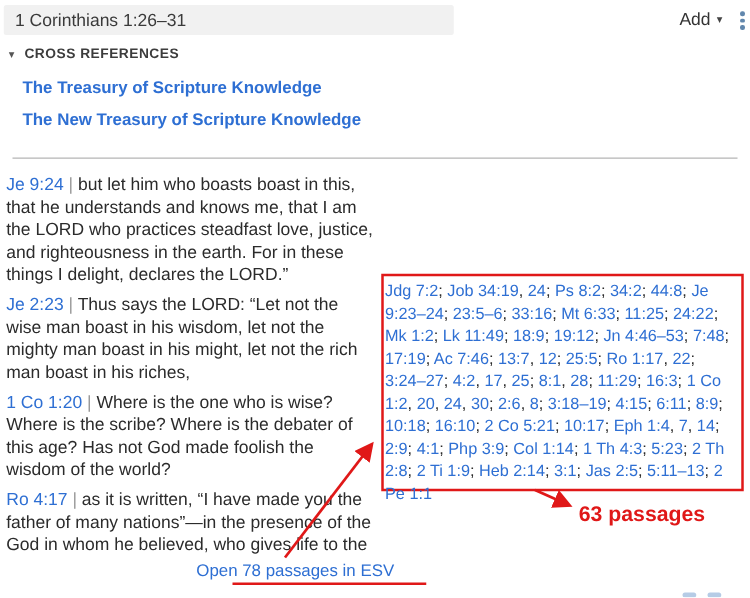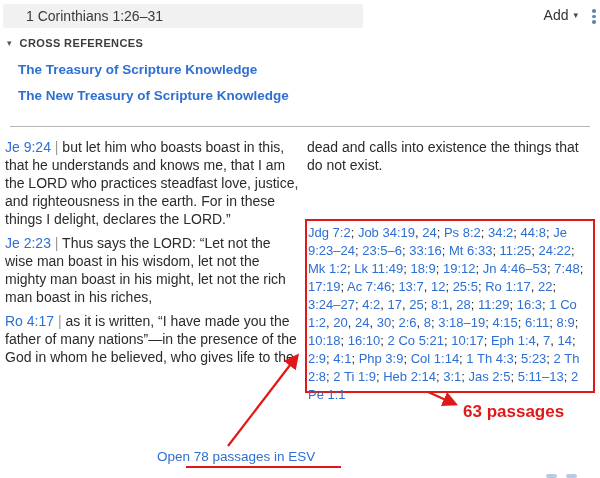--- a/index.html
+++ b/index.html
@@ -5,21 +5,21 @@
   * { box-sizing: border-box; }
   html, body { margin: 0; padding: 0; background: #fff; }
   .panel {
     position: relative; width: 600px; height: 478px; background: #ffffff;
     font-family: "Liberation Sans", sans-serif; overflow: hidden; color: #2b2b2b;
   }
   
   .ref-box {
     position: absolute; left: 3px; top: 4px; width: 360px; height: 24px;
     background: #f1f1f1; border-radius: 2px; display: flex; align-items: center;
-    padding-left: 23px; font-size: 14px; color: #3a3a3a; cursor: pointer;
+    padding-left: 9px; font-size: 14px; color: #3a3a3a; cursor: pointer;
   }
   .add-btn {
     position: absolute; top: 7px; right: 22px; font-size: 14px; color: #333;
     display: flex; align-items: center; gap: 5px; cursor: pointer;
   }
   .add-caret { font-size: 9px; color: #444; line-height: 1; }
   .kebab { position: absolute; top: 9px; left: 592px; display: flex; flex-direction: column; gap: 2px; cursor: pointer; }
   .kebab i { width: 3.5px; height: 3.5px; border-radius: 50%; background: #6187ad; display: block; }
   
   .section-hdr {
@@ -93,24 +93,24 @@
   <div class="res-links">
       <div class="res-link">The Treasury of Scripture Knowledge</div>
       <div class="res-link">The New Treasury of Scripture Knowledge</div>
     </div>
 
   <div class="divider"></div>
 
   <div class="col col-left">
       <p class="cr-para"><span class="pref">Je 9:24</span><span class="pipe"> |  </span>but let him who boasts boast in this, that he understands and knows me, that I am the LORD who practices steadfast love, justice, and righteousness in the earth. For in these things I delight, declares the LORD.”</p>
       <p class="cr-para"><span class="pref">Je 2:23</span><span class="pipe"> |  </span>Thus says the LORD: “Let not the wise man boast in his wisdom, let not the mighty man boast in his might, let not the rich man boast in his riches,</p>
+      <p class="cr-para"><span class="pref">1 Co 1:20</span><span class="pipe"> |  </span>Where is the one who is wise? Where is the scribe? Where is the debater of this age? Has not God made foolish the wisdom of the world?</p>
       <p class="cr-para"><span class="pref">Ro 4:17</span><span class="pipe"> |  </span>as it is written, “I have made you the father of many nations”—in the presence of the God in whom he believed, who gives life to the</p>
     </div>
   <div class="col col-right">
-      <p class="cr-para">dead and calls into existence the things that do not exist.</p>
     </div>
 
   <div class="passage-box">
     <div class="passage-list"><span class="seg-ref">Jdg 7:2</span><span class="seg-sep">; </span><span class="seg-ref">Job 34:19</span><span class="seg-sep">, </span><span class="seg-ref">24</span><span class="seg-sep">; </span><span class="seg-ref">Ps 8:2</span><span class="seg-sep">; </span><span class="seg-ref">34:2</span><span class="seg-sep">; </span><span class="seg-ref">44:8</span><span class="seg-sep">; </span><span class="seg-ref">Je 9:23–24</span><span class="seg-sep">; </span><span class="seg-ref">23:5–6</span><span class="seg-sep">; </span><span class="seg-ref">33:16</span><span class="seg-sep">; </span><span class="seg-ref">Mt 6:33</span><span class="seg-sep">; </span><span class="seg-ref">11:25</span><span class="seg-sep">; </span><span class="seg-ref">24:22</span><span class="seg-sep">; </span><span class="seg-ref">Mk 1:2</span><span class="seg-sep">; </span><span class="seg-ref">Lk 11:49</span><span class="seg-sep">; </span><span class="seg-ref">18:9</span><span class="seg-sep">; </span><span class="seg-ref">19:12</span><span class="seg-sep">; </span><span class="seg-ref">Jn 4:46–53</span><span class="seg-sep">; </span><span class="seg-ref">7:48</span><span class="seg-sep">; </span><span class="seg-ref">17:19</span><span class="seg-sep">; </span><span class="seg-ref">Ac 7:46</span><span class="seg-sep">; </span><span class="seg-ref">13:7</span><span class="seg-sep">, </span><span class="seg-ref">12</span><span class="seg-sep">; </span><span class="seg-ref">25:5</span><span class="seg-sep">; </span><span class="seg-ref">Ro 1:17</span><span class="seg-sep">, </span><span class="seg-ref">22</span><span class="seg-sep">; </span><span class="seg-ref">3:24–27</span><span class="seg-sep">; </span><span class="seg-ref">4:2</span><span class="seg-sep">, </span><span class="seg-ref">17</span><span class="seg-sep">, </span><span class="seg-ref">25</span><span class="seg-sep">; </span><span class="seg-ref">8:1</span><span class="seg-sep">, </span><span class="seg-ref">28</span><span class="seg-sep">; </span><span class="seg-ref">11:29</span><span class="seg-sep">; </span><span class="seg-ref">16:3</span><span class="seg-sep">; </span><span class="seg-ref">1 Co 1:2</span><span class="seg-sep">, </span><span class="seg-ref">20</span><span class="seg-sep">, </span><span class="seg-ref">24</span><span class="seg-sep">, </span><span class="seg-ref">30</span><span class="seg-sep">; </span><span class="seg-ref">2:6</span><span class="seg-sep">, </span><span class="seg-ref">8</span><span class="seg-sep">; </span><span class="seg-ref">3:18–19</span><span class="seg-sep">; </span><span class="seg-ref">4:15</span><span class="seg-sep">; </span><span class="seg-ref">6:11</span><span class="seg-sep">; </span><span class="seg-ref">8:9</span><span class="seg-sep">; </span><span class="seg-ref">10:18</span><span class="seg-sep">; </span><span class="seg-ref">16:10</span><span class="seg-sep">; </span><span class="seg-ref">2 Co 5:21</span><span class="seg-sep">; </span><span class="seg-ref">10:17</span><span class="seg-sep">; </span><span class="seg-ref">Eph 1:4</span><span class="seg-sep">, </span><span class="seg-ref">7</span><span class="seg-sep">, </span><span class="seg-ref">14</span><span class="seg-sep">; </span><span class="seg-ref">2:9</span><span class="seg-sep">; </span><span class="seg-ref">4:1</span><span class="seg-sep">; </span><span class="seg-ref">Php 3:9</span><span class="seg-sep">; </span><span class="seg-ref">Col 1:14</span><span class="seg-sep">; </span><span class="seg-ref">1 Th 4:3</span><span class="seg-sep">; </span><span class="seg-ref">5:23</span><span class="seg-sep">; </span><span class="seg-ref">2 Th 2:8</span><span class="seg-sep">; </span><span class="seg-ref">2 Ti 1:9</span><span class="seg-sep">; </span><span class="seg-ref">Heb 2:14</span><span class="seg-sep">; </span><span class="seg-ref">3:1</span><span class="seg-sep">; </span><span class="seg-ref">Jas 2:5</span><span class="seg-sep">; </span><span class="seg-ref">5:11–13</span><span class="seg-sep">; </span><span class="seg-ref">2 Pe 1:1</span></div>
   </div>
 
   <div class="annot-count">63 passages</div>
   <div class="red-underline"></div>
   <svg class="arrows" viewBox="0 0 600 478">
     <defs>

